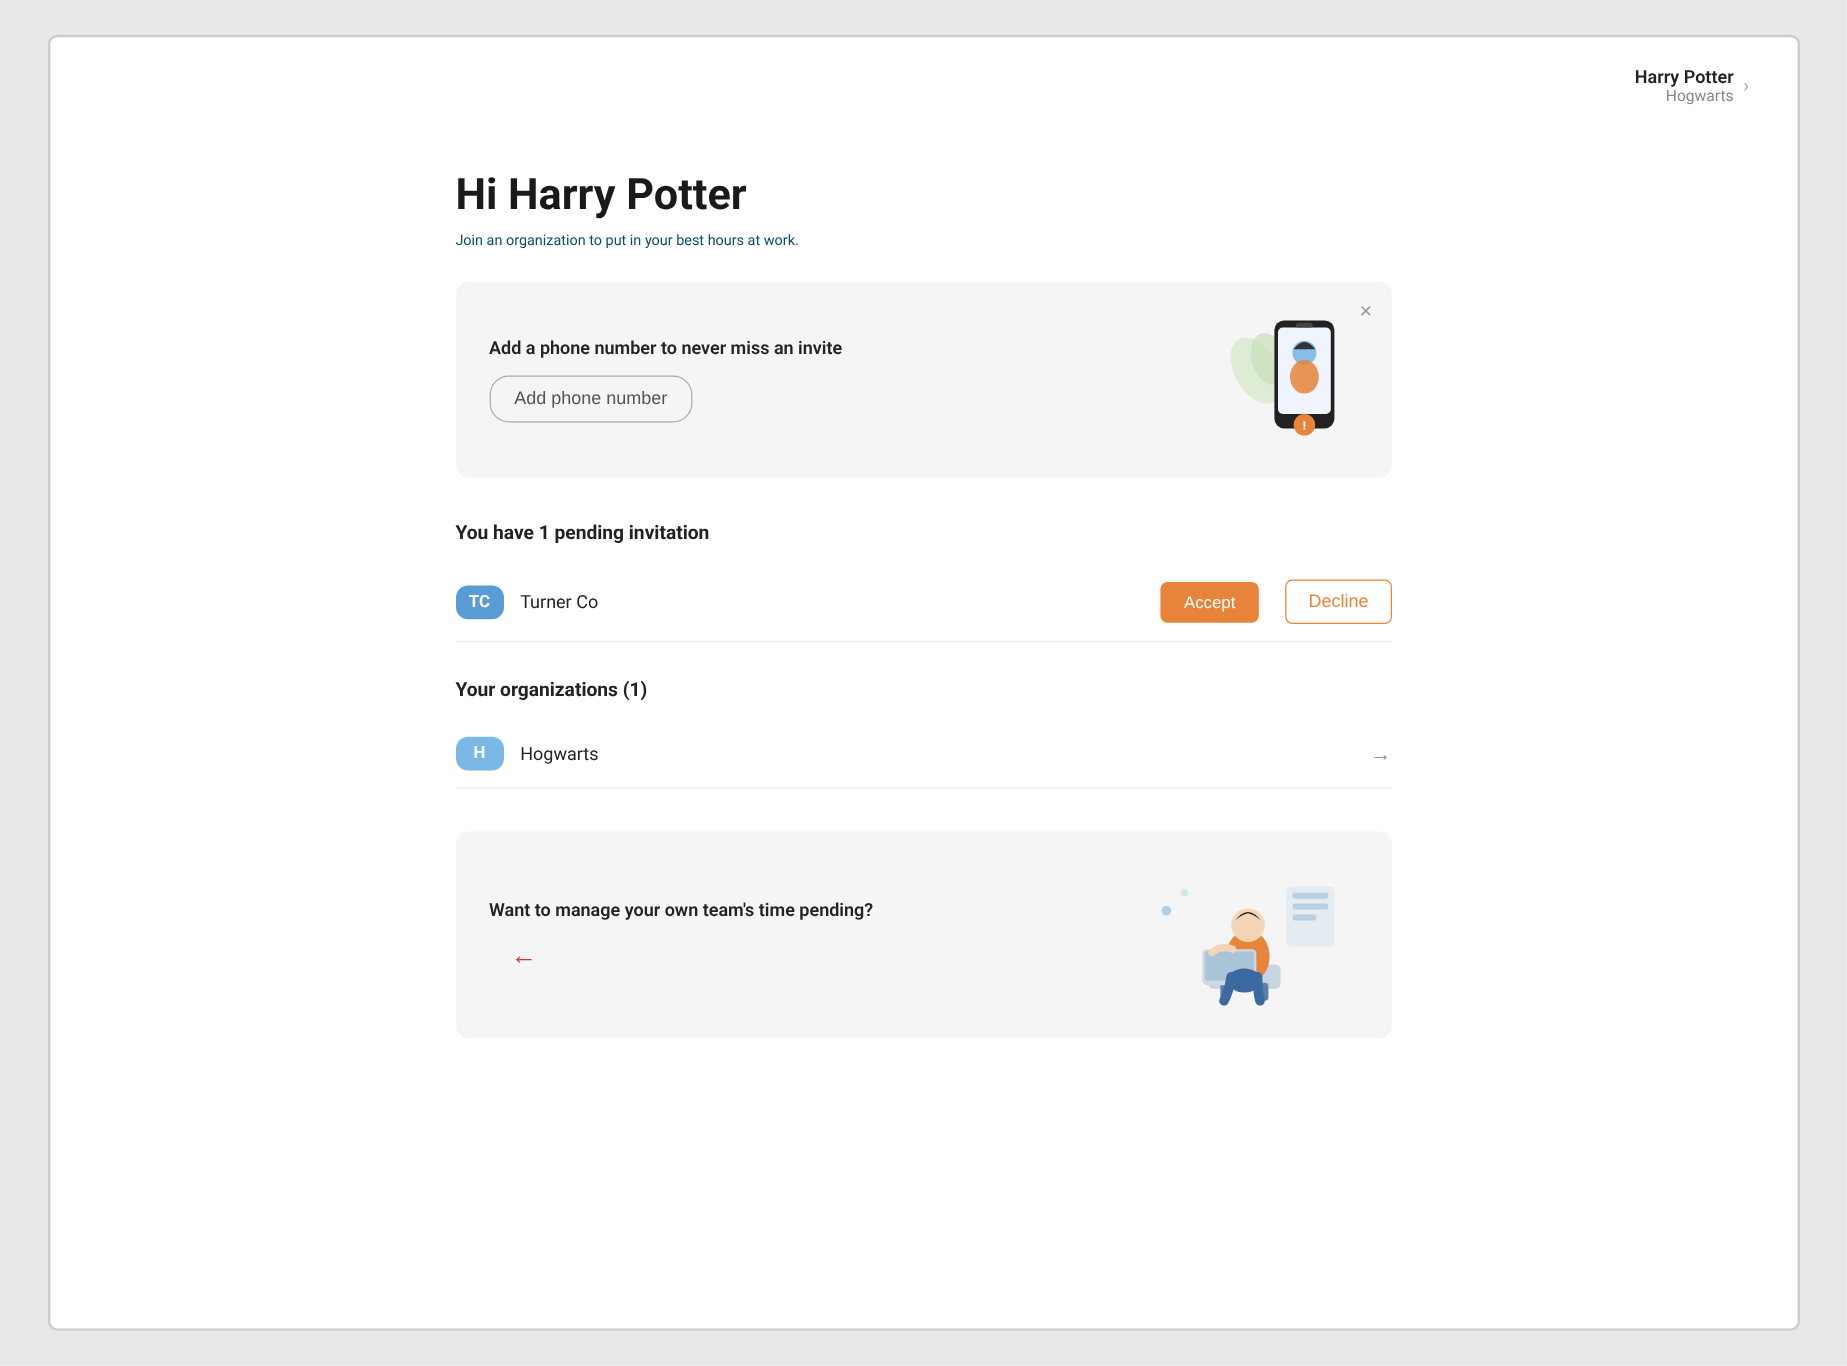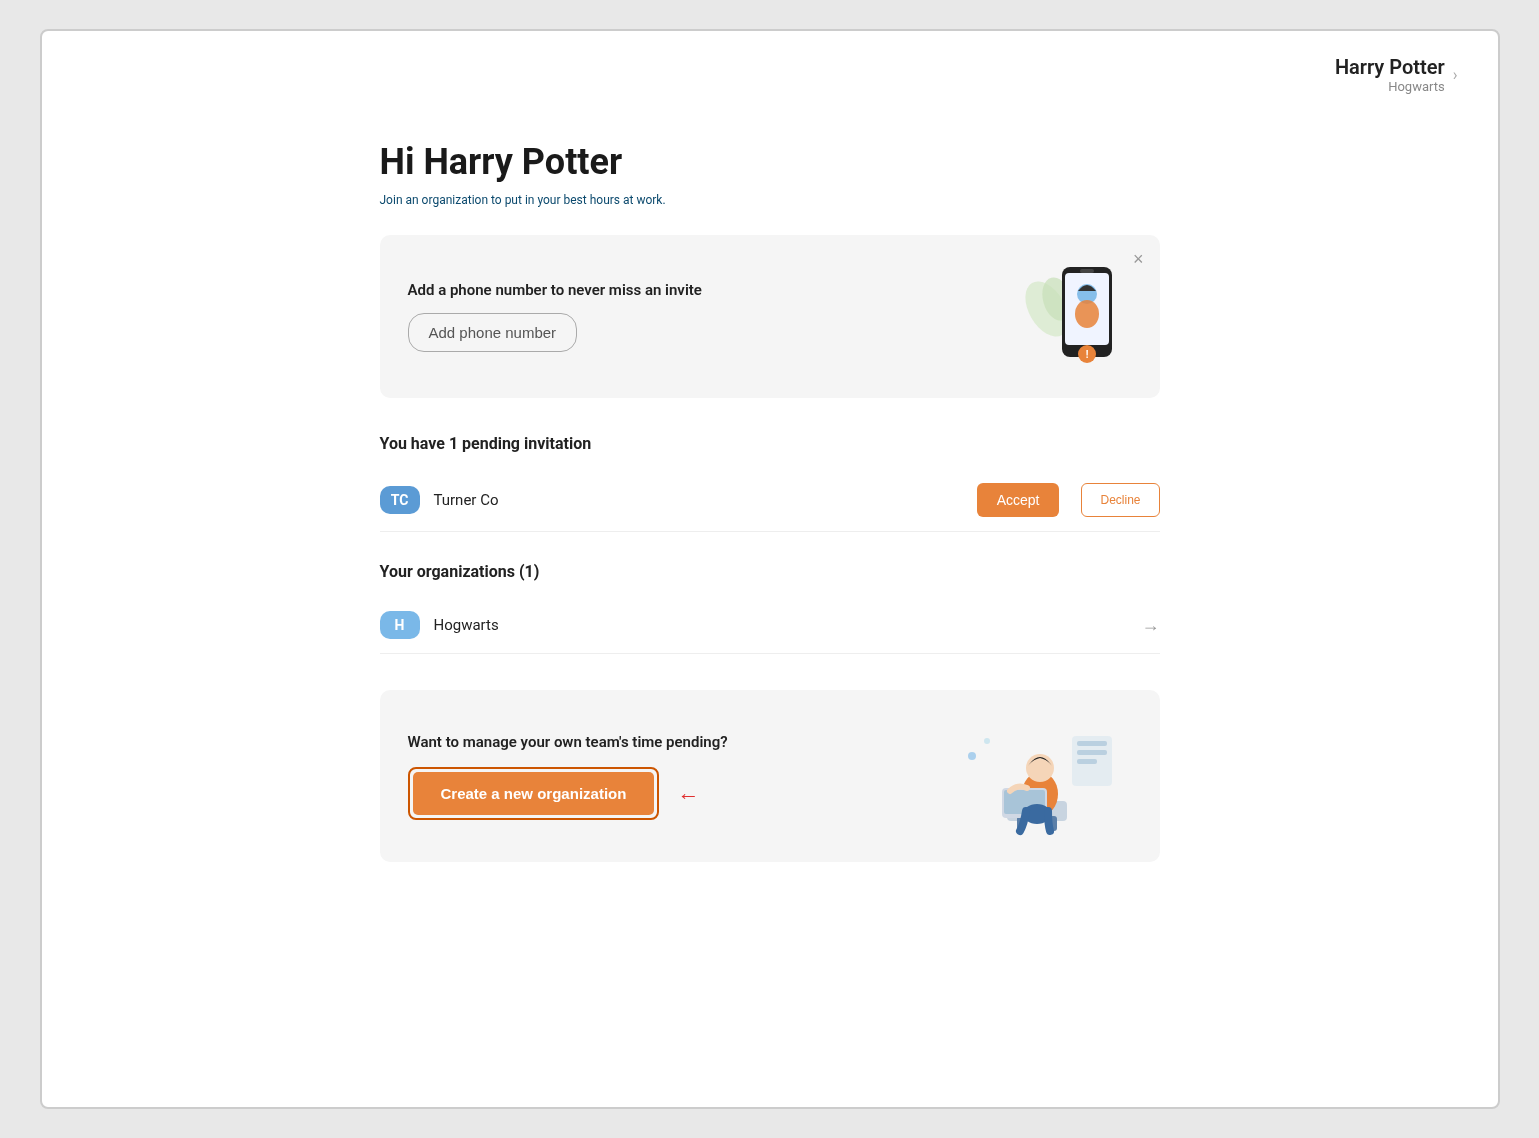--- a/index.html
+++ b/index.html
@@ -26,21 +26,21 @@
       right: 40px;
       display: flex;
       align-items: center;
       gap: 8px;
       cursor: pointer;
     }
     .user-info {
       text-align: right;
     }
     .user-name {
-      font-size: 20px;
+      font-size: 15px;
       font-weight: 600;
       color: #222;
     }
     .user-org {
       font-size: 13px;
       color: #888;
     }
     .chevron-right {
       color: #aaa;
       font-size: 16px;
@@ -148,21 +148,21 @@
       font-weight: 500;
       cursor: pointer;
       margin-right: 8px;
     }
     .btn-decline {
       background: transparent;
       color: #e8833a;
       border: 1.5px solid #e8833a;
       border-radius: 6px;
       padding: 9px 18px;
-      font-size: 12px;
+      font-size: 15px;
       font-weight: 500;
       cursor: pointer;
     }
 
     
     .orgs-section { margin-top: 30px; }
     .org-row {
       display: flex;
       align-items: center;
       padding: 14px 0;
@@ -285,23 +285,20 @@
         <div class="org-avatar light-blue">H</div>
         <span class="org-name">Hogwarts</span>
         <span class="org-arrow">→</span>
       </div>
     </div>
 
     <div class="create-org-banner">
       <div class="create-org-left">
         <div class="create-org-title">Want to manage your own team's time pending?</div>
         <div style="display:flex; align-items:center; gap:0;">
-          <div class="create-org-btn-wrapper">
-            <button class="create-org-btn">Create a new organization</button>
-          </div>
           <div class="arrow-annotation">
             <span class="red-arrow">←</span>
           </div>
         </div>
       </div>
 
       <svg width="180" height="120" viewBox="0 0 180 120">
 
         <rect x="120" y="20" width="40" height="50" rx="4" fill="#dde8f0" opacity="0.7"></rect>
         <rect x="125" y="25" width="30" height="5" rx="2" fill="#a8c4d8" opacity="0.7"></rect>

